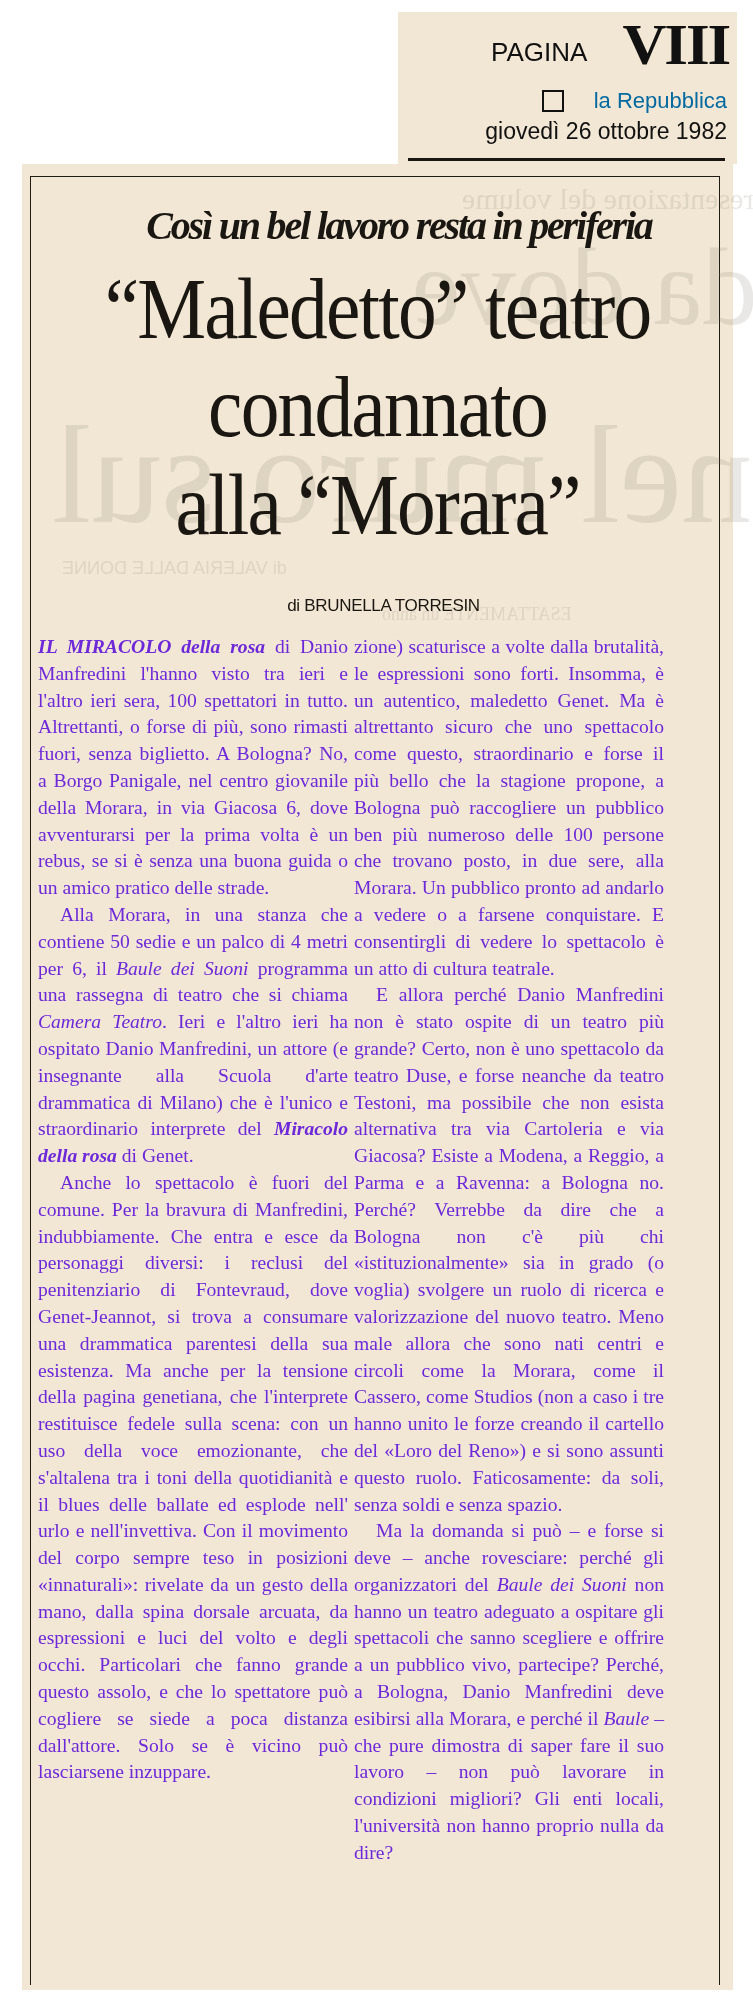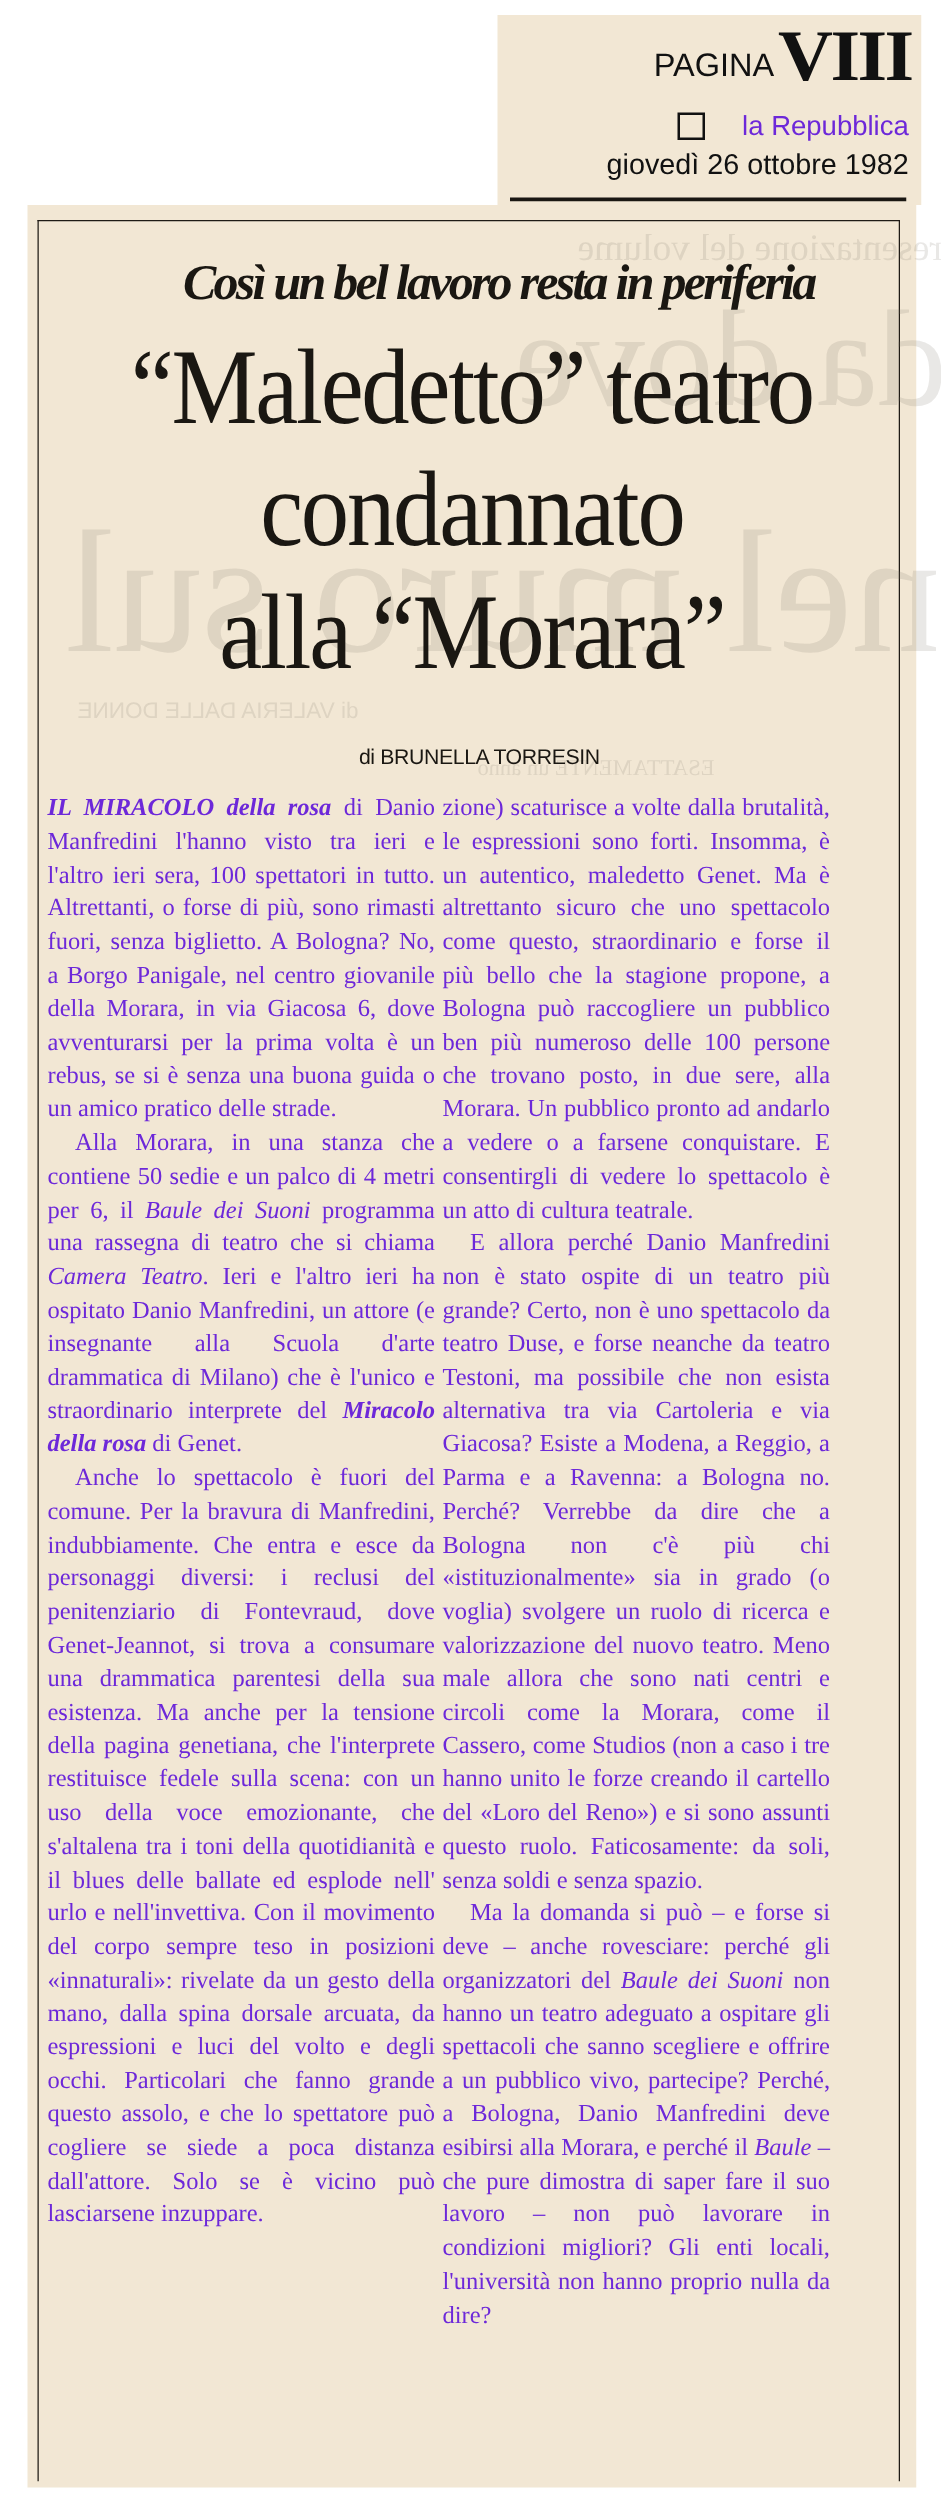--- a/index.html
+++ b/index.html
@@ -8,32 +8,32 @@
     position: relative; overflow: hidden;
     font-family: "Liberation Serif", "DejaVu Serif", serif;
     color: #1a1712;
   }
 
   
   .header-clip {
     position: absolute; left: 398px; top: 12px; width: 339px; height: 152px;
     background: #f2e7d4;
   }
-  .pagina-row { position: absolute; right: 10px; top: 6px; display: flex; align-items: flex-end; }
+  .pagina-row { position: absolute; right: 10px; top: 6px; display: flex; align-items: flex-end; gap: 32px; }
   .pagina-label {
     font-family: "Liberation Sans", sans-serif; font-size: 26px; letter-spacing: 0px;
     margin-right: 6px; margin-bottom: 4px; color: #111;
   }
   .pagina-num {
     font-family: "Liberation Serif", serif; font-weight: bold; font-size: 58px;
     line-height: 54px; letter-spacing: -2px; color: #111; transform: scaleX(1.05);
   }
   .paper-row {
     position: absolute; right: 10px; top: 76px; display: flex; align-items: center;
-    font-family: "Liberation Sans", sans-serif; font-size: 22px; color: #6d28d9;
+    font-family: "Liberation Sans", sans-serif; font-size: 22px; color: #0369a1;
   }
   .box-icon { width: 18px; height: 18px; border: 2px solid #111; margin-right: 30px; }
   .date-row {
     position: absolute; right: 10px; top: 106px;
     font-family: "Liberation Sans", sans-serif; font-size: 23px; color: #111;
   }
   .header-rule { position: absolute; left: 10px; right: 12px; top: 146px; height: 3px; background: #1a1712; }
 
   
   .article {

